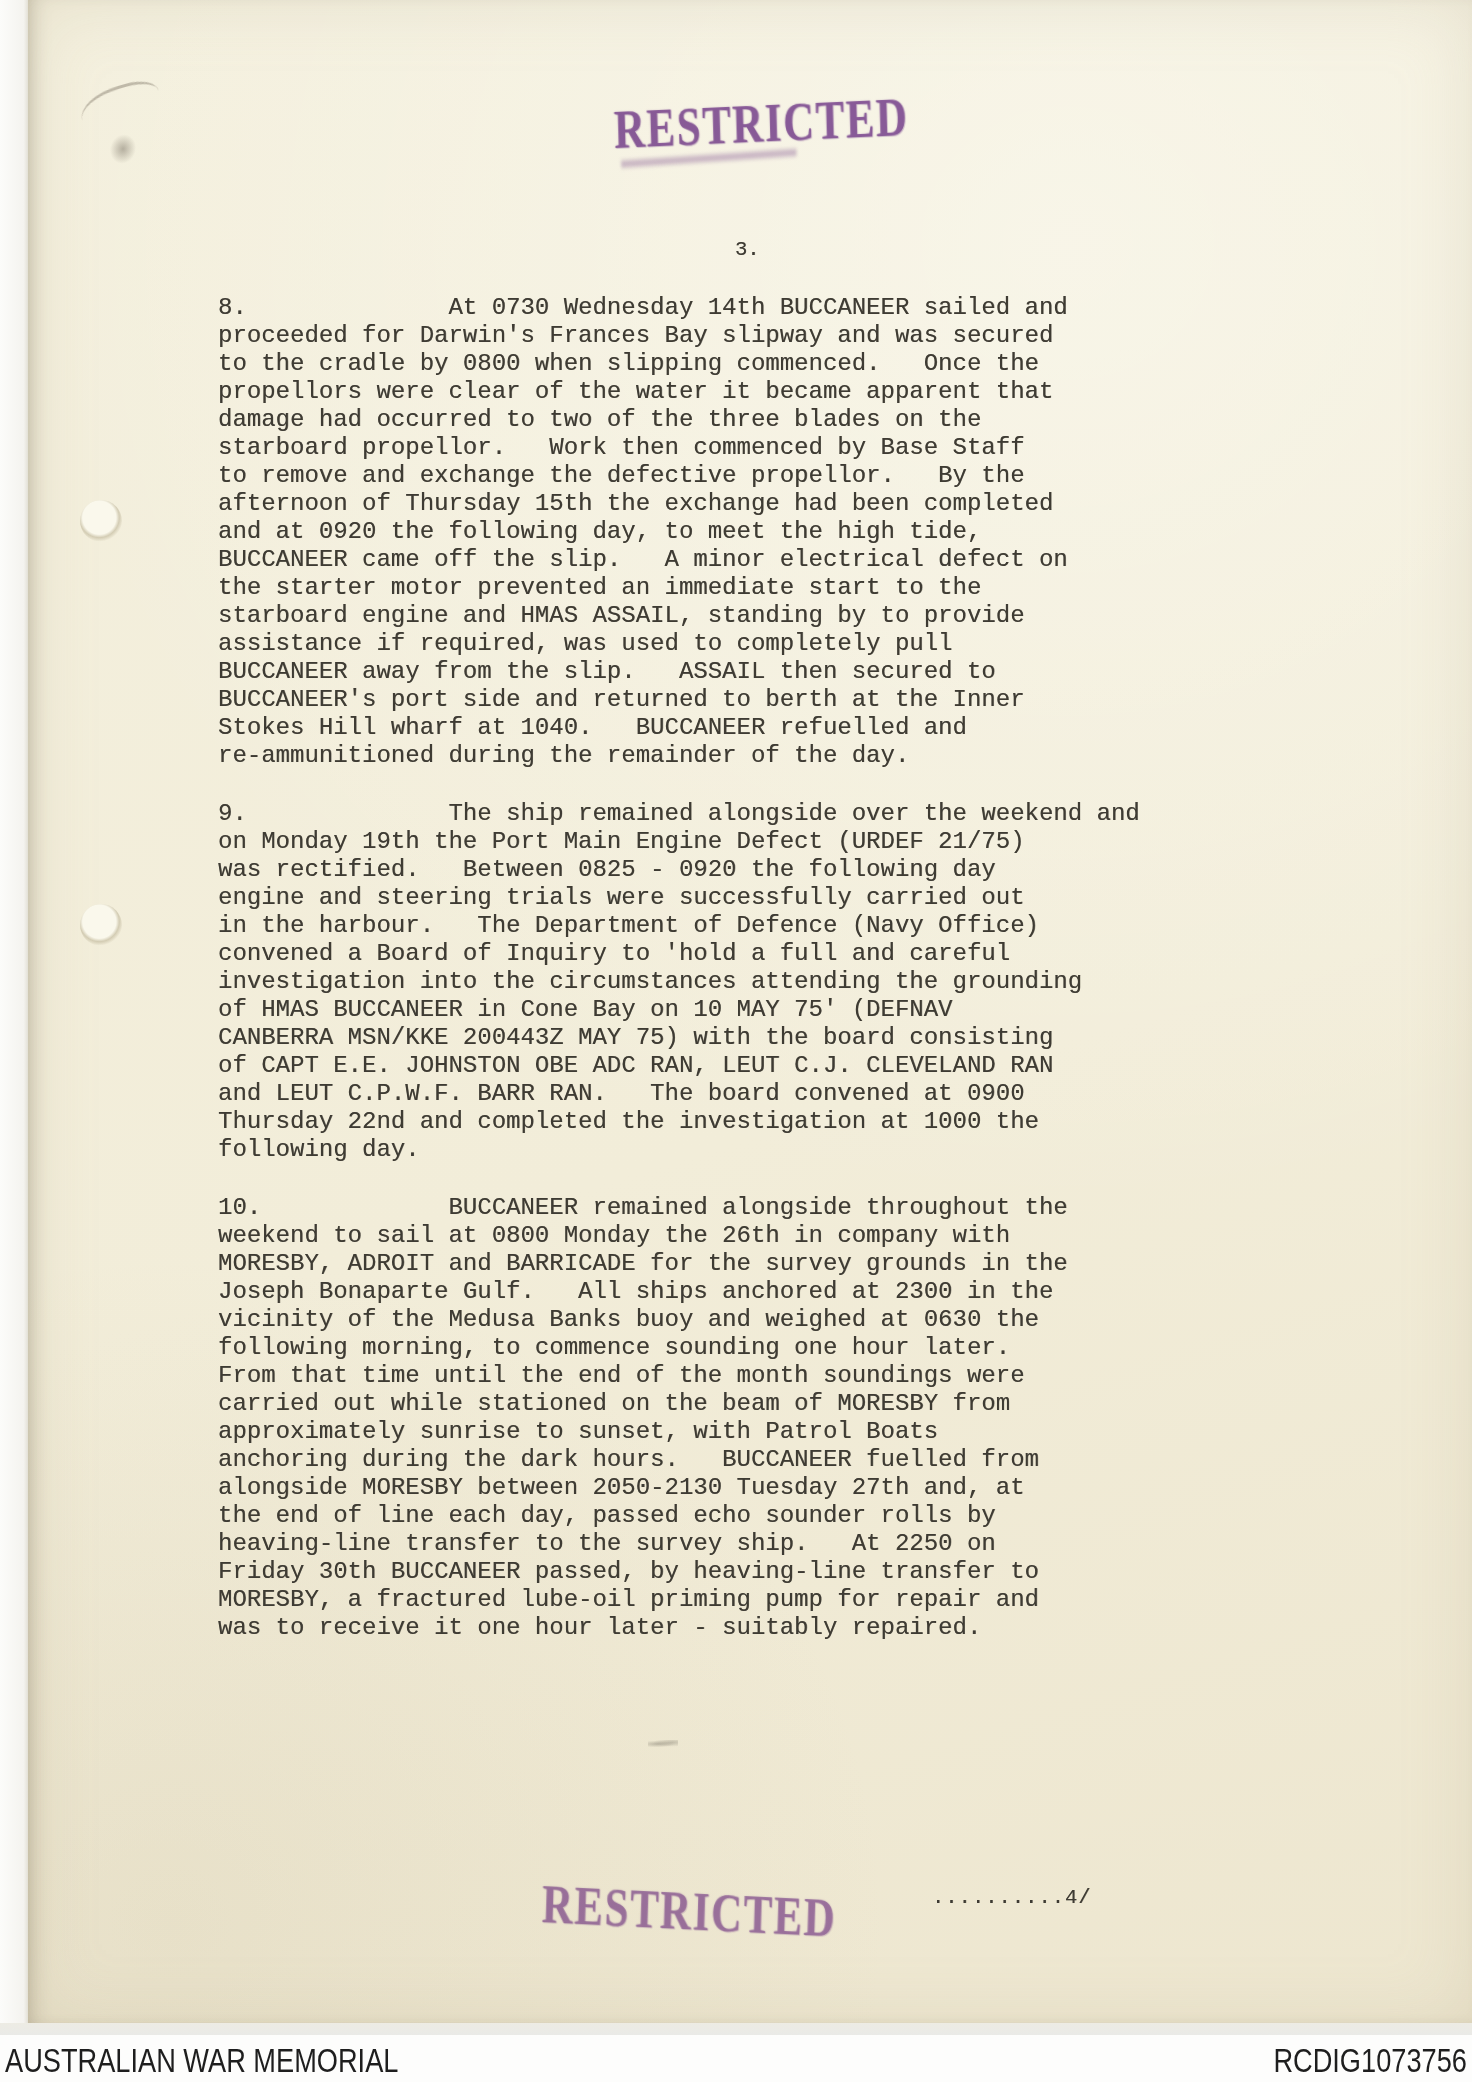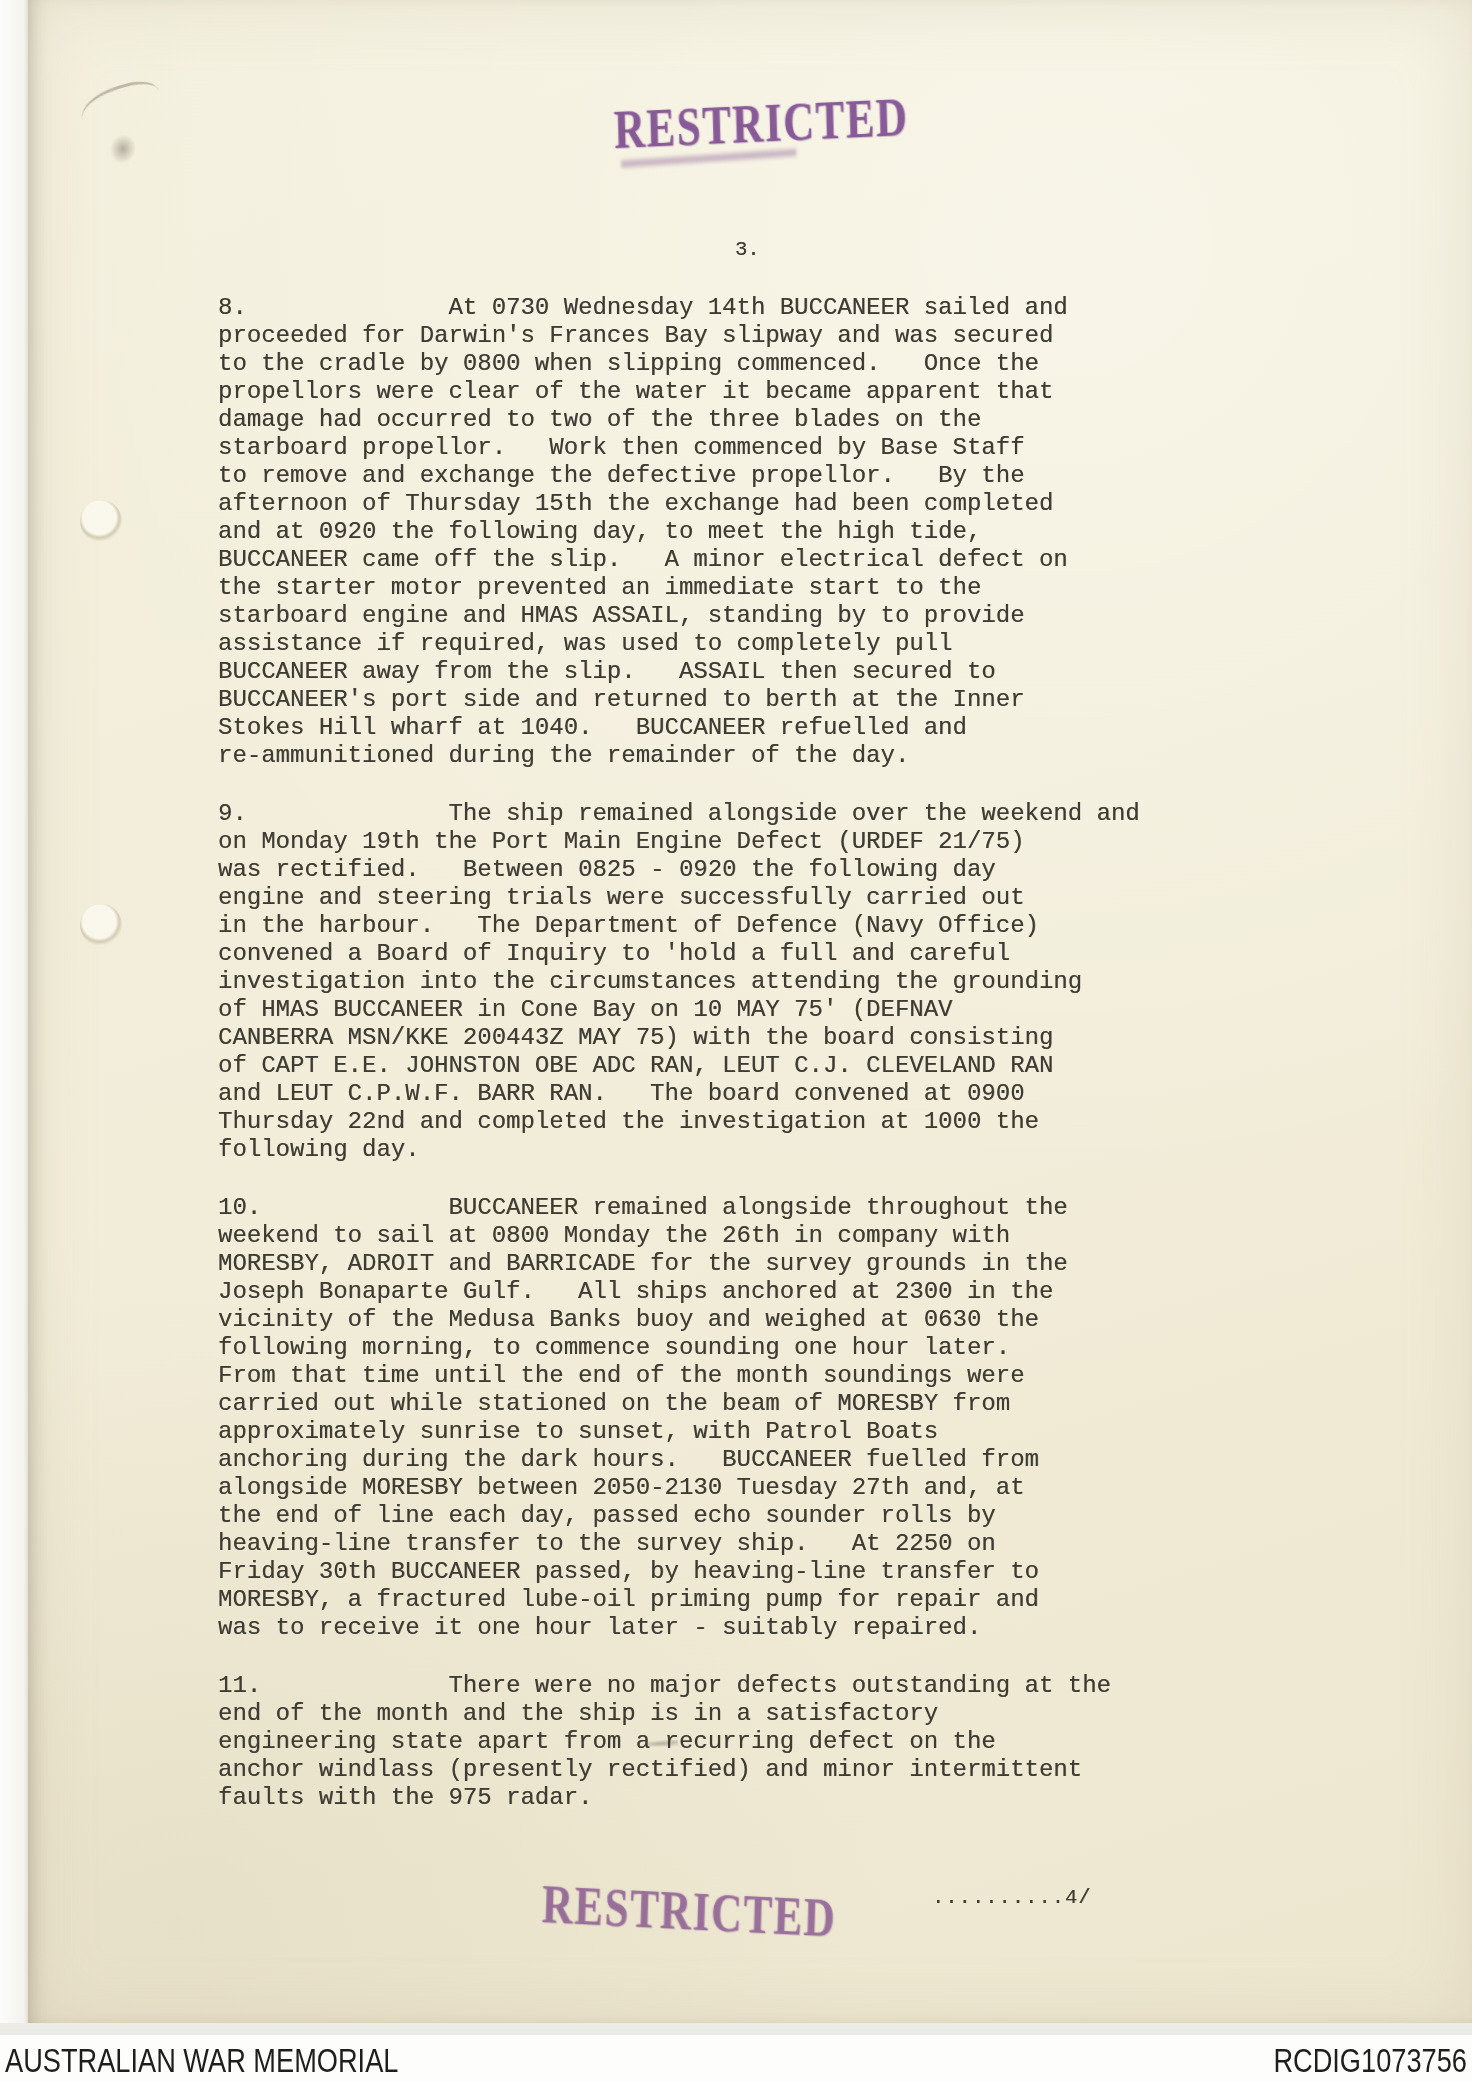--- a/index.html
+++ b/index.html
@@ -229,25 +229,20 @@
 From that time until the end of the month soundings were
 carried out while stationed on the beam of MORESBY from
 approximately sunrise to sunset, with Patrol Boats
 anchoring during the dark hours.   BUCCANEER fuelled from
 alongside MORESBY between 2050-2130 Tuesday 27th and, at
 the end of line each day, passed echo sounder rolls by
 heaving-line transfer to the survey ship.   At 2250 on
 Friday 30th BUCCANEER passed, by heaving-line transfer to
 MORESBY, a fractured lube-oil priming pump for repair and
 was to receive it one hour later - suitably repaired.</div>
-    <div class="para type">11.             There were no major defects outstanding at the
-end of the month and the ship is in a satisfactory
-engineering state apart from a recurring defect on the
-anchor windlass (presently rectified) and minor intermittent
-faults with the 975 radar.</div>
   </div>
 
   <div class="stamp stamp-bottom">
     <span>RESTRICTED</span>
   </div>
 
   <div class="type continuation">..........4/</div>
 
   <div class="scan-gap"></div>
 

